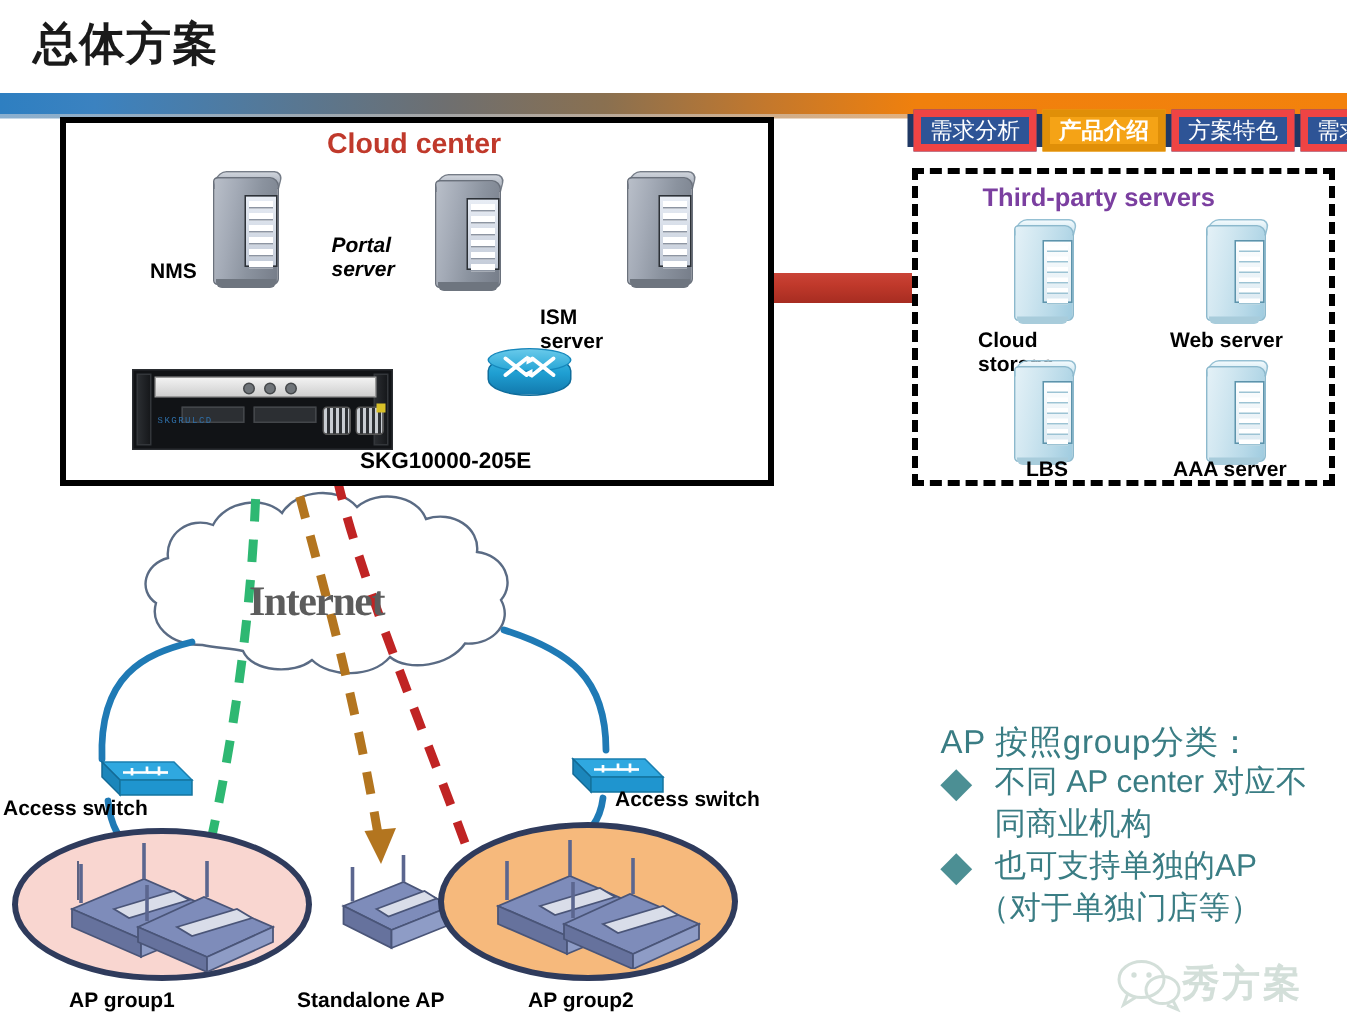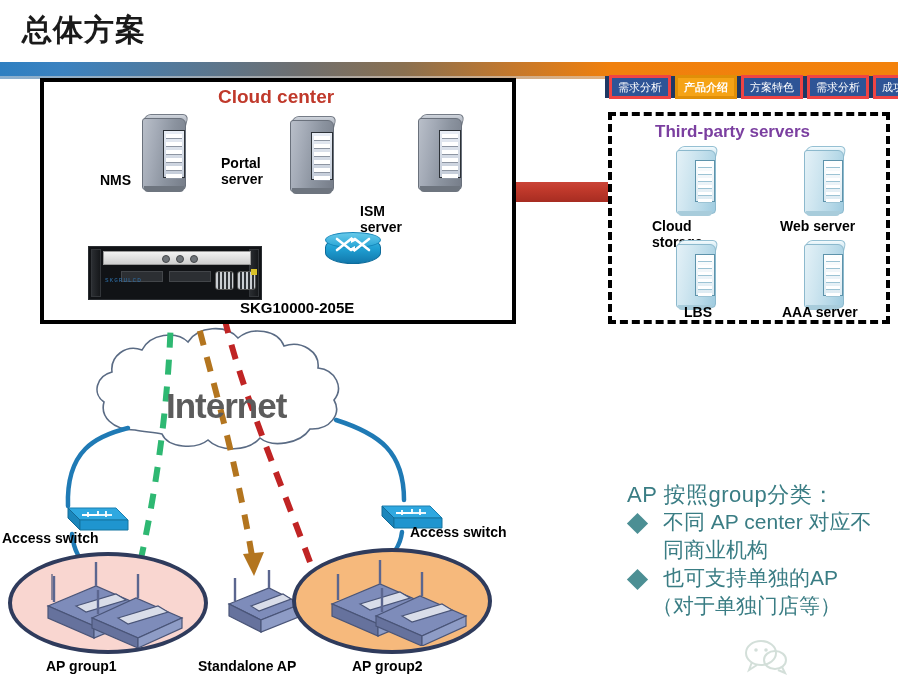--- a/index.html
+++ b/index.html
@@ -27,22 +27,22 @@
   }
 
   
   .navbar{
     position:absolute;left:605px;top:76px;width:293px;height:22px;
     background:#1f3864;display:flex;align-items:center;
   }
   .tab{
     height:18px;margin-left:4px;padding:0 6px;
     display:flex;align-items:center;justify-content:center;
-    font-size:11px;color:#ffffff;background:#2e5496;
-    border:3px solid #ef4444;white-space:nowrap;
+    font-size:15px;color:#ffffff;background:#2e5496;
+    border:5px solid #ef4444;white-space:nowrap;
   }
   .tab.active{background:#f5a316;color:#ffffff;border-color:#e08f08;font-weight:bold;}
 
   
   .cc-box{
     position:absolute;left:40px;top:78px;width:476px;height:246px;
     border:4px solid #000000;background:#ffffff;box-sizing:border-box;
   }
   .cc-title{
     position:absolute;left:218px;top:86px;
@@ -304,21 +304,21 @@
     <div class="bay">
         <i></i>
         <i></i>
         <i></i>
         <i></i>
         <i></i>
         <i></i>
       </div>
     <div class="foot"></div>
   </div>
-  <div class="lbl" style="left:221px;top:155px;">Portal
+  <div class="lbl" style="left:221px;top:155px;font-style:italic;">Portal
 server</div>
 
   <div class="srv" style="left:414px;top:110px;">
     <div class="top"></div>
       <div class="body"></div>
     <div class="bay">
         <i></i>
         <i></i>
         <i></i>
         <i></i>
@@ -423,21 +423,21 @@
         <i></i>
         <i></i>
         <i></i>
         <i></i>
         <i></i>
       </div>
     <div class="foot"></div>
   </div>
   <div class="lbl" style="left:782px;top:304px;">AAA server</div>
 
-  <div style="position:absolute;left:166px;top:386px;font-size:35px;font-weight:bold;color:#5c5c5c;letter-spacing:-1px;">Internet</div>
+  <div style="position:absolute;left:166px;top:386px;font-size:28px;font-weight:bold;color:#5c5c5c;letter-spacing:-1px;font-family:Liberation Serif, serif;">Internet</div>
 
   <div class="swt" style="left:54px;top:500px;">
     <svg width="76" height="36" viewBox="0 0 76 36">
       <polygon points="14,8 62,8 74,20 26,20" fill="#2fa8e0" stroke="#1a7fb0" stroke-width="1"></polygon>
       <polygon points="14,8 14,18 26,30 26,20" fill="#1b86bb" stroke="#136a96" stroke-width="1"></polygon>
       <polygon points="26,20 74,20 74,30 26,30" fill="#1f95cf" stroke="#15749f" stroke-width="1"></polygon>
       <g stroke="#ffffff" stroke-width="1.8" fill="none">
         <path d="M28,15 L44,15 L44,11"></path>
           <path d="M44,15 L58,15"></path>
         <path d="M34,12 L34,17"></path>
@@ -545,15 +545,16 @@
         <ellipse cx="17" cy="16" rx="15" ry="12"></ellipse>
         <path d="M8,25 L5,33 L13,28"></path>
         <ellipse cx="31" cy="23" rx="11" ry="9"></ellipse>
         <path d="M38,30 L41,36 L34,33"></path>
       </g>
       <g fill="#9fb9ad">
         <circle cx="12" cy="13" r="1.8"></circle>
           <circle cx="22" cy="13" r="1.8"></circle>
       </g>
     </svg>
+    <div class="wmtxt">秀方案</div>
   </div>
 
 </div>
 
 </body></html>

